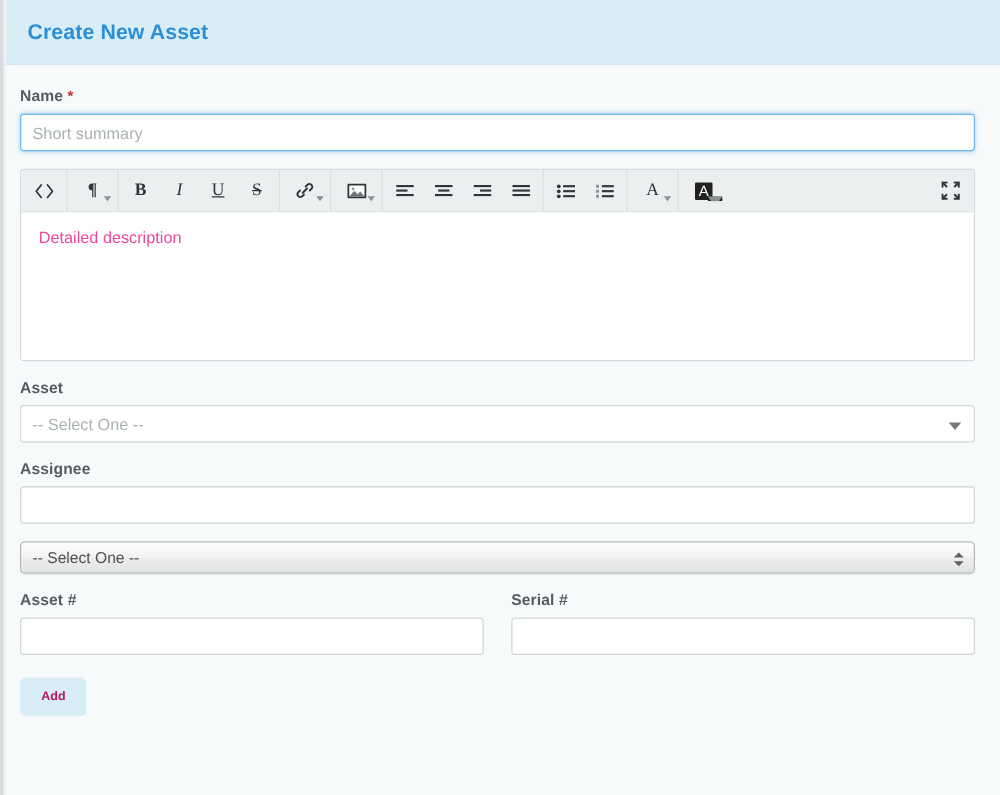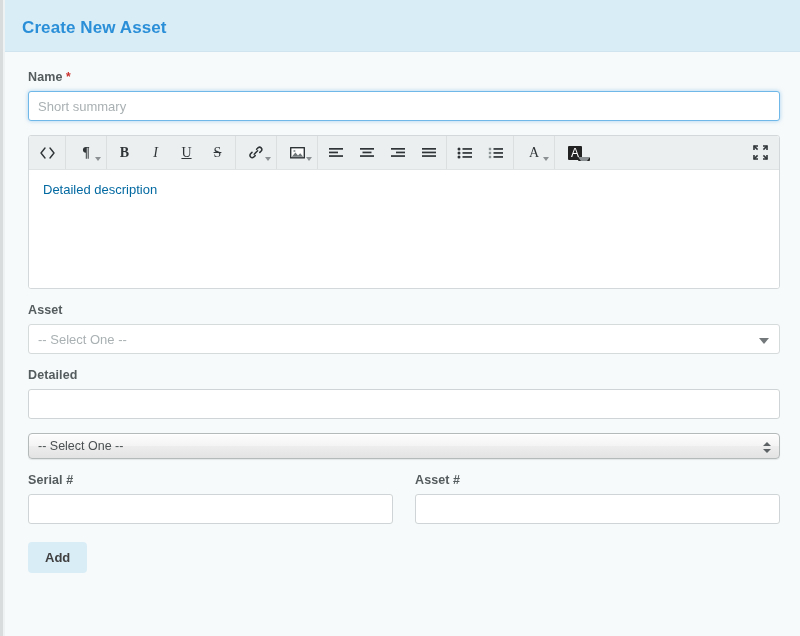--- a/index.html
+++ b/index.html
@@ -27,36 +27,36 @@
     width: 2px; height: 636px;
     background: #eef2f3;
     z-index: 5;
   }
 
   
   .page-header {
     background: #d9edf7;
     height: 52px;
     box-sizing: border-box;
-    padding: 0 0 13px 22px;
-    display: flex;
-    align-items: flex-end;
+    padding: 0 0 0 22px;
+    display: flex;
+    align-items: center;
     border-bottom: 1px solid #cfe4ef;
   }
   .page-header h1 {
     margin: 0;
     font-size: 17px;
     font-weight: bold;
     color: #2b8fd8;
     letter-spacing: 0.1px;
   }
 
   
   .form-body {
-    padding: 18px 20px 0 28px;
+    padding: 18px 20px 0 16px;
     box-sizing: border-box;
   }
   .field { margin-bottom: 14px; }
   .field-label {
     display: block;
     font-size: 12.5px;
     font-weight: bold;
     color: #555c5e;
     margin-bottom: 7px;
     letter-spacing: 0.1px;
@@ -144,21 +144,21 @@
     color: #fff;
     padding: 0px 3px;
     font-size: 12px;
     line-height: 14px;
     border-radius: 1px;
   }
   .editor-area {
     height: 118px;
     padding: 12px 14px;
     font-size: 13px;
-    color: #0369a1;
+    color: #ec4899;
     background: #fff;
     box-sizing: border-box;
   }
 
   
   .select-bootstrap {
     position: relative;
     box-sizing: border-box;
     width: 100%;
     height: 30px;
@@ -226,25 +226,25 @@
   .row-2 > .field { flex: 1 1 0; margin-bottom: 14px; }
 
   
   .btn-row {
     display: flex;
     gap: 10px;
     margin-top: 4px;
   }
   .btn {
     background: #d9edf7;
-    color: #404040;
+    color: #be185d;
     border: none;
     border-radius: 4px;
     font-family: "Liberation Sans", sans-serif;
-    font-size: 13px;
+    font-size: 10px;
     font-weight: bold;
     padding: 8px 17px;
     cursor: pointer;
     line-height: 15px;
   }
 </style>
 </head>
 <body>
 
 <div class="left-edge"></div>
@@ -414,42 +414,42 @@
 
   <div class="field">
     <label class="field-label">Asset</label>
     <div class="select-bootstrap">
       <span>-- Select One --</span>
       <span class="tri"></span>
     </div>
   </div>
 
   <div class="field">
-    <label class="field-label">Detailed</label>
+    <label class="field-label">Assignee</label>
     <input class="text-input" type="text" placeholder="" style="">
   </div>
 
   <div class="field">
     <div class="select-native">
       <span>-- Select One --</span>
       <span class="native-arrows">
         <i class="up"></i>
         <i class="down"></i>
       </span>
     </div>
   </div>
 
   <div class="row-2">
     <div class="field">
+      <label class="field-label">Asset #</label>
+      <input class="text-input" type="text" placeholder="" style="">
+    </div>
+    <div class="field">
       <label class="field-label">Serial #</label>
       <input class="text-input" type="text" placeholder="" style="">
     </div>
-    <div class="field">
-      <label class="field-label">Asset #</label>
-      <input class="text-input" type="text" placeholder="" style="">
-    </div>
   </div>
 
   <div class="btn-row">
     <button class="btn">Add</button>
   </div>
 
 </div>
 
 </body></html>

